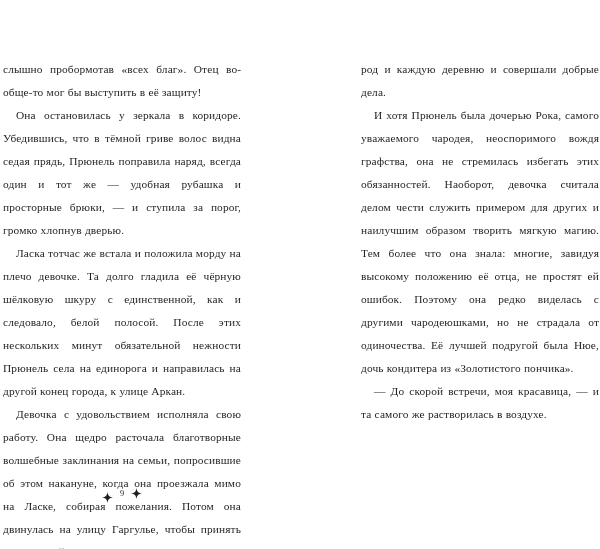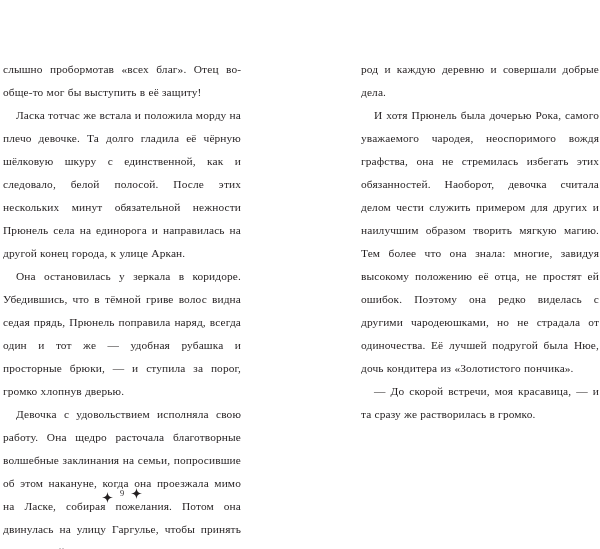--- a/index.html
+++ b/index.html
@@ -74,22 +74,22 @@
   .star-right { position: relative; top: -2px; }
 </style>
 </head>
 <body>
 
 <div class="spread">
 
   <div class="page page-left">
     <div class="text-block">
       <p class="cont">слышно пробормотав «всех благ». Отец во­обще-то мог бы выступить в её защиту!</p>
+      <p class="indent">Она остановилась у зеркала в коридоре. Убедившись, что в тёмной гриве волос вид­на седая прядь, Прюнель поправила наряд, всегда один и тот же — удобная рубашка и просторные брюки, — и ступила за порог, громко хлопнув дверью.</p>
       <p class="indent">Ласка тотчас же встала и положила мор­ду на плечо девочке. Та долго гладила её чёрную шёлковую шкуру с единственной, как и следовало, белой полосой. После этих нескольких минут обязательной нежности Прюнель села на единорога и направилась на другой конец города, к улице Аркан.</p>
-      <p class="indent">Она остановилась у зеркала в коридоре. Убедившись, что в тёмной гриве волос вид­на седая прядь, Прюнель поправила наряд, всегда один и тот же — удобная рубашка и просторные брюки, — и ступила за порог, громко хлопнув дверью.</p>
       <p class="indent">Девочка с удовольствием исполняла свою работу. Она щедро расточала благо­творные волшебные заклинания на семьи, попросившие об этом накануне, когда она проезжала мимо на Ласке, собирая пожела­ния. Потом она двинулась на улицу Гаргу­лье, чтобы принять от жителей прошения, которые предстояло исполнить завтра.</p>
     </div>
   </div>
 
   <div class="folio">
     <span class="star star-left">
       <svg viewBox="0 0 24 24" aria-hidden="true">
         <path d="M12 0 C13.1 8.1 15.9 10.9 24 12 C15.9 13.1 13.1 15.9 12 24 C10.9 15.9 8.1 13.1 0 12 C8.1 10.9 10.9 8.1 12 0 Z" fill="currentColor"></path>
       </svg>
     </span>
@@ -98,17 +98,17 @@
       <svg viewBox="0 0 24 24" aria-hidden="true">
         <path d="M12 0 C13.1 8.1 15.9 10.9 24 12 C15.9 13.1 13.1 15.9 12 24 C10.9 15.9 8.1 13.1 0 12 C8.1 10.9 10.9 8.1 12 0 Z" fill="currentColor"></path>
       </svg>
     </span>
   </div>
 
   <div class="page page-right">
     <div class="text-block">
       <p class="cont">род и каждую деревню и совершали добрые дела.</p>
       <p class="indent">И хотя Прюнель была дочерью Рока, самого уважаемого чародея, неоспоримого вождя графства, она не стремилась избе­гать этих обязанностей. Наоборот, девочка считала делом чести служить примером для других и наилучшим образом творить мяг­кую магию. Тем более что она знала: мно­гие, завидуя высокому положению её отца, не простят ей ошибок. Поэтому она редко виделась с другими чародеюшками, но не страдала от одиночества. Её лучшей подру­гой была Нюе, дочь кондитера из «Золоти­стого пончика».</p>
-      <p class="indent">— До скорой встречи, моя красавица, — и та сразу же растворилась в громко.</p>
+      <p class="indent">— До скорой встречи, моя красавица, — и та самого же растворилась в воздухе.</p>
     </div>
   </div>
 
 </div>
 
 </body></html>

